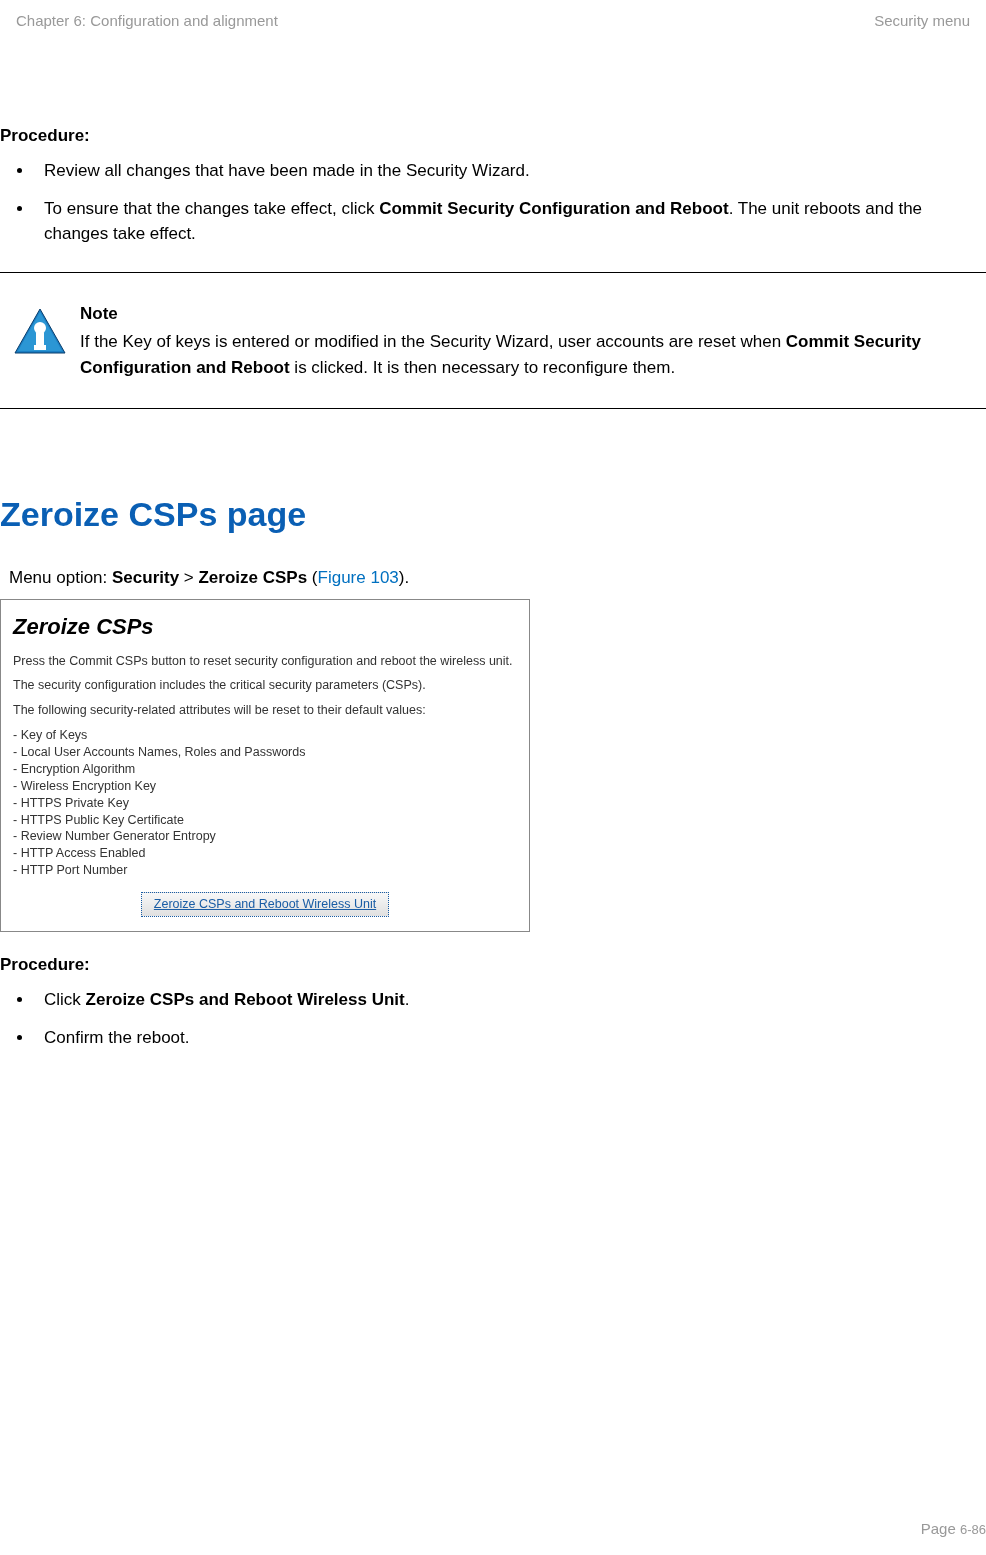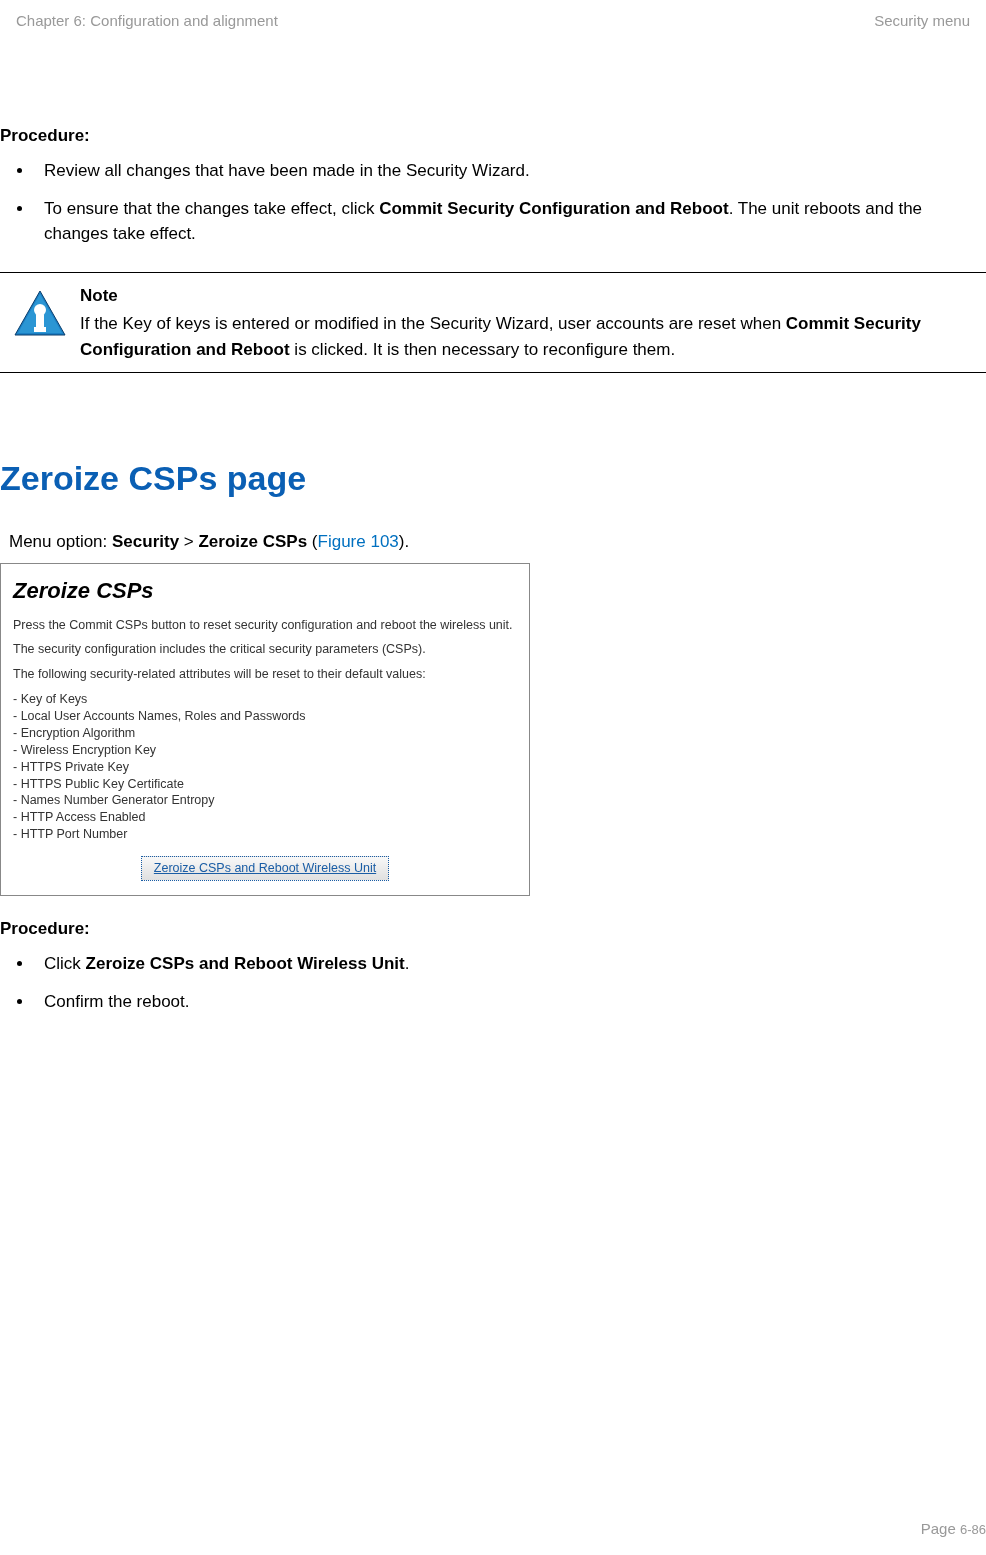--- a/index.html
+++ b/index.html
@@ -40,21 +40,21 @@
     }
     ul.bullets li {
       font-size: 17px;
       margin-bottom: 12px;
       padding-left: 10px;
     }
     .note-box {
       border-top: 1px solid #000;
       border-bottom: 1px solid #000;
       margin: 20px 0 60px 0;
-      padding: 10px 0;
+      padding: 28px 0;
       display: flex;
       align-items: flex-start;
     }
     .note-icon-wrap {
       width: 80px;
       flex-shrink: 0;
       display: flex;
       justify-content: center;
       padding-top: 5px;
     }
@@ -183,21 +183,21 @@
       <div class="figure-para">Press the Commit CSPs button to reset security configuration and reboot the wireless unit.</div>
       <div class="figure-para">The security configuration includes the critical security parameters (CSPs).</div>
       <div class="figure-para">The following security-related attributes will be reset to their default values:</div>
       <div class="figure-list">
         <div>- Key of Keys</div>
         <div>- Local User Accounts Names, Roles and Passwords</div>
         <div>- Encryption Algorithm</div>
         <div>- Wireless Encryption Key</div>
         <div>- HTTPS Private Key</div>
         <div>- HTTPS Public Key Certificate</div>
-        <div>- Names Number Generator Entropy</div>
+        <div>- Review Number Generator Entropy</div>
         <div>- HTTP Access Enabled</div>
         <div>- HTTP Port Number</div>
       </div>
       <div class="figure-button-wrap">
         <span class="figure-button">Zeroize CSPs and Reboot Wireless Unit</span>
       </div>
     </div>
 
     <h3 class="procedure">Procedure:</h3>
     <ul class="bullets">

